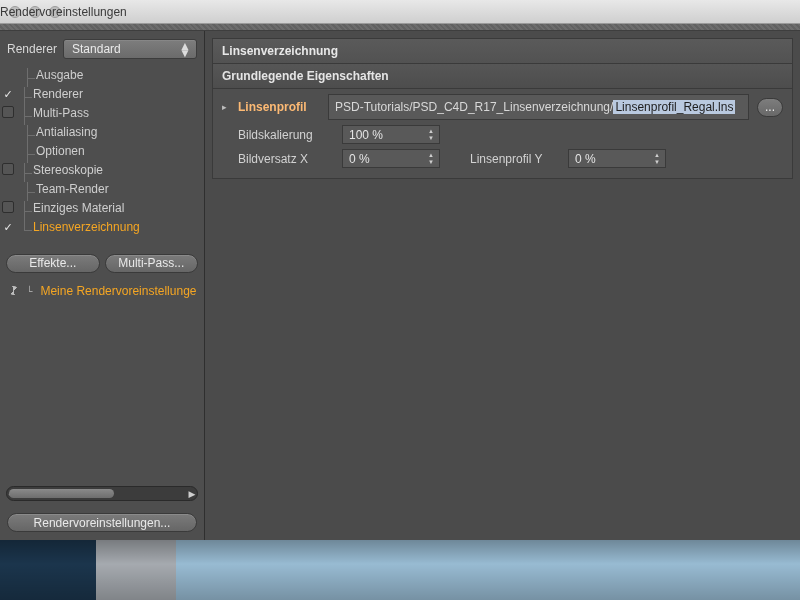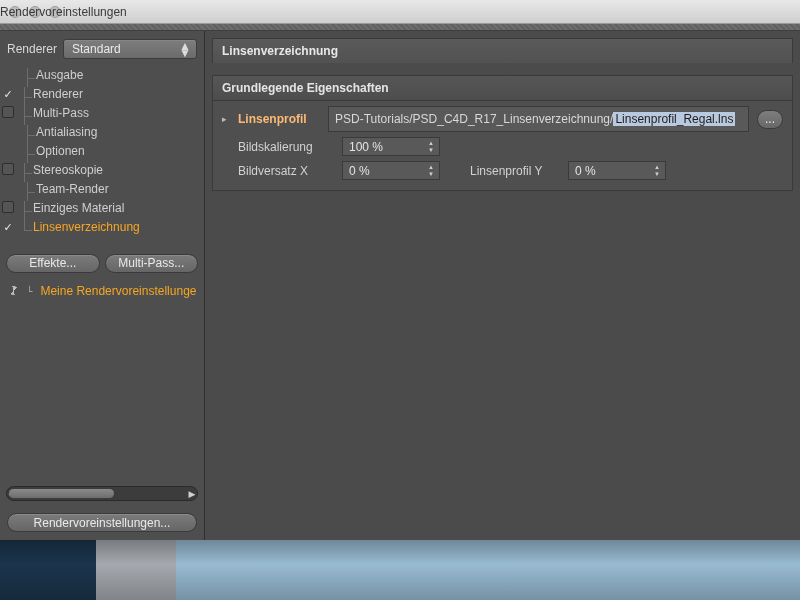--- a/index.html
+++ b/index.html
@@ -70,21 +70,21 @@
 
   .longbtn { margin: 6px 7px 8px; height: 19px; background: linear-gradient(#7b7b7b,#666); border:1px solid #3a3a3a; border-radius:10px; color:#e9e9e9; display:flex;align-items:center;justify-content:center; box-shadow: inset 0 1px 0 rgba(255,255,255,.12);}
 
   
   .main { flex: 1; display: flex; flex-direction: column; }
   .section-title {
     margin: 7px 7px 0; padding: 5px 9px; color: #e8e8e8; font-weight: 600; background: linear-gradient(#5a5a5a,#525252);
     border: 1px solid #3a3a3a; border-bottom: none;
   }
   .panel {
-    margin: 12px 7px 7px; background: #4f4f4f; border: 1px solid #3a3a3a; padding: 0 0 10px;
+    margin: 0 7px 7px; background: #4f4f4f; border: 1px solid #3a3a3a; padding: 0 0 10px;
   }
   .sub-title {
     background: linear-gradient(#565656,#4d4d4d); color: #e5e5e5; font-weight: 600;
     padding: 5px 9px; border-bottom: 1px solid #3a3a3a;
   }
   .row { display: flex; align-items: center; gap: 8px; padding: 5px 9px 0; color: #d8d8d8; }
   .row .tri { color: #bdbdbd; font-size: 9px; width: 8px; }
   .row .label { color: #fdba74; font-weight: 600; min-width: 82px; }
   .row .label.norm { font-weight: 400; color: #d2d2d2; }
   .pathbox {

